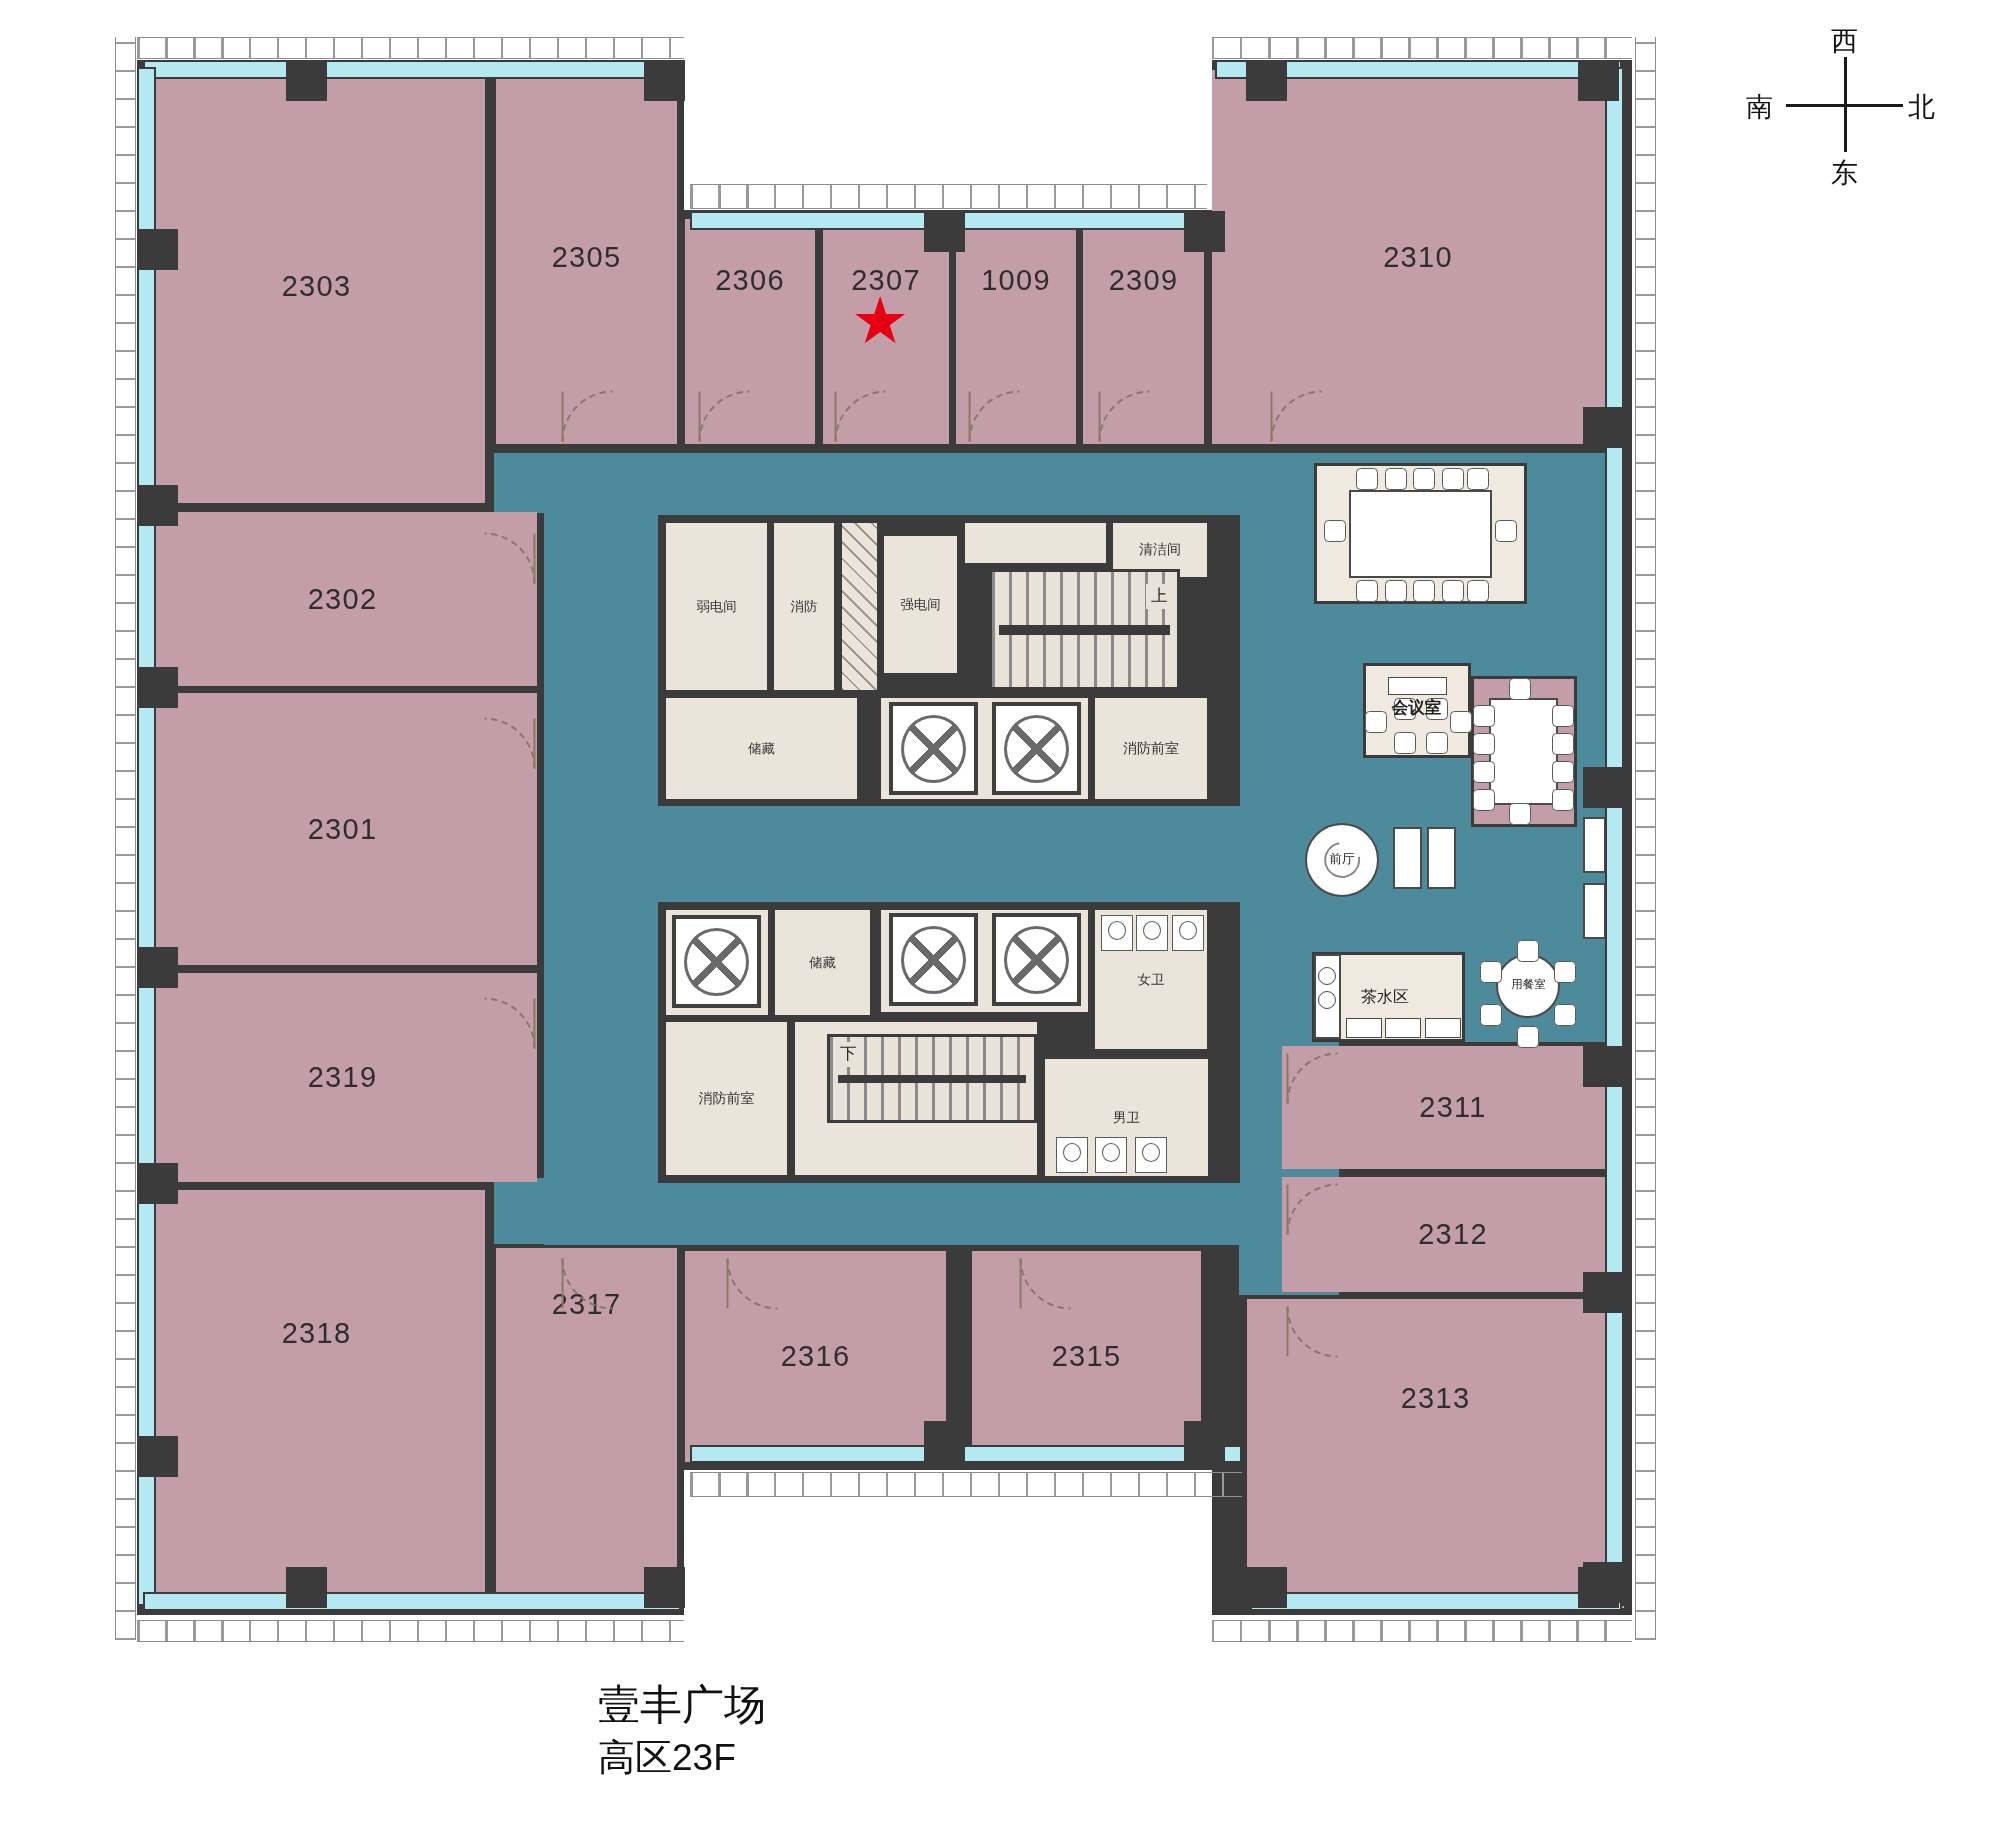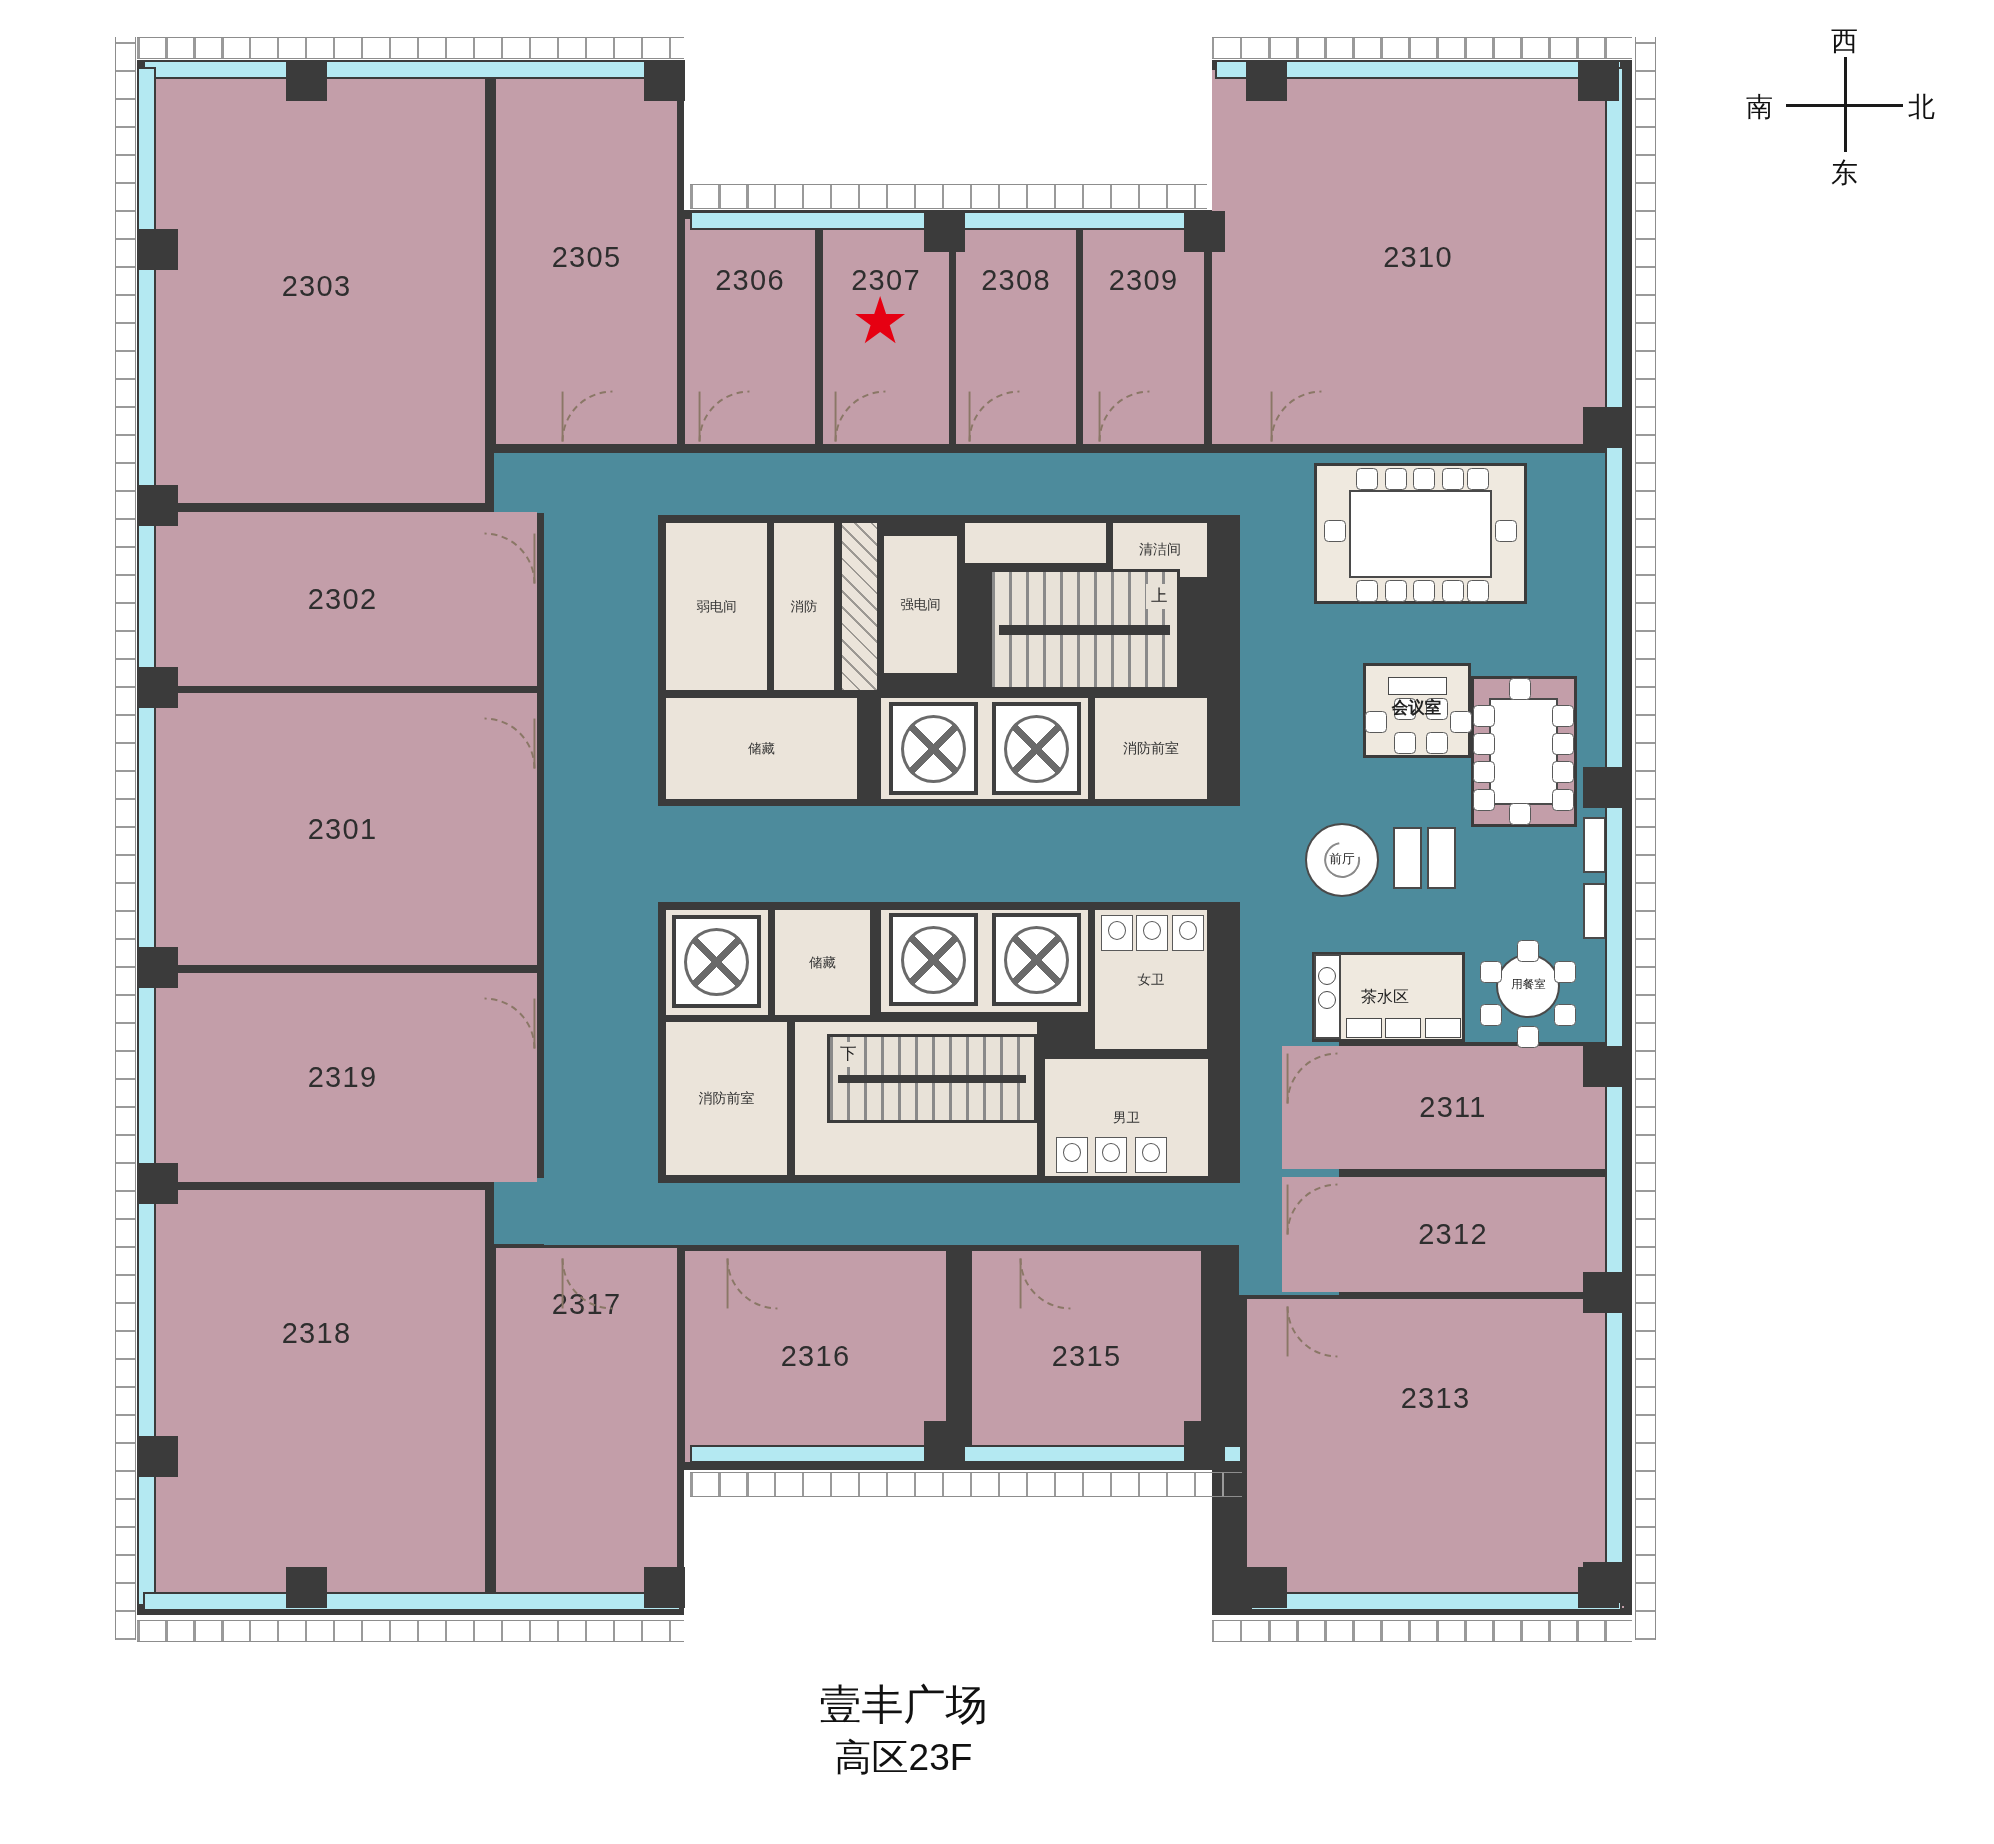--- a/index.html
+++ b/index.html
@@ -30,21 +30,21 @@
      background:linear-gradient(45deg,transparent 46%,#6a6a6a 46%,#6a6a6a 54%,transparent 54%),
                 linear-gradient(135deg,transparent 46%,#6a6a6a 46%,#6a6a6a 54%,transparent 54%)}
   .chair{position:absolute;width:21.6px;height:21.6px;background:#fff;border:1.9px solid #5a5a5a;border-radius:4.5px;box-sizing:border-box}
   .stall{position:absolute;width:32px;height:36px;background:#fff;border:1.9px solid #5a5a5a;box-sizing:border-box}
   .stall::after{content:"";position:absolute;left:20%;right:20%;top:16%;bottom:28%;border:1.9px solid #5a5a5a;border-radius:50%}
   .door-svg{position:absolute;width:55px;height:55px}
   .shaft{background:#ebe4da repeating-linear-gradient(45deg,rgba(60,60,60,.45) 0 1.9px,transparent 1.9px 11.5px)}
   .lobby::after{content:"";position:absolute;inset:24%;border:2.5px solid #8a8a8a;border-top-color:transparent;border-radius:50%;transform:rotate(35deg)}
   .cmp-line{position:absolute;background:#1a1a1a}
   .cmp-lab{position:absolute;font-size:27px;color:#111}
-  .title-line{position:absolute;left:598px;width:611px;text-align:center;color:#111}
+  .title-line{position:absolute;left:598px;width:611px;color:#111}
   #star{position:absolute;font-size:65px;line-height:1;color:#e60012;z-index:9}
   .zlab{position:absolute;z-index:6;color:#222}
 </style>
 </head>
 <body>
 
 <div id="plan">
 
   <div class="base" style="left:137px;top:60px;width:547px;height:1555px"></div>
   <div class="base" style="left:684px;top:210px;width:528px;height:1260px"></div>
@@ -68,21 +68,21 @@
   <div class="unit" style="left:496px;top:70px;width:181px;height:374px">
       <span class="ulabel">2305</span>
     </div>
   <div class="unit toplab" style="left:685px;top:219px;width:130px;height:225px">
       <span class="ulabel">2306</span>
     </div>
   <div class="unit toplab" style="left:823px;top:219px;width:126px;height:225px">
       <span class="ulabel">2307</span>
     </div>
   <div class="unit toplab" style="left:956px;top:219px;width:120px;height:225px">
-      <span class="ulabel">2308</span>
+      <span class="ulabel">1009</span>
     </div>
   <div class="unit toplab" style="left:1083px;top:219px;width:121px;height:225px">
       <span class="ulabel">2309</span>
     </div>
   <div class="unit" style="left:1212px;top:70px;width:412px;height:374px">
       <span class="ulabel">2310</span>
     </div>
   <div class="unit" style="left:148px;top:512px;width:389px;height:174px">
       <span class="ulabel">2302</span>
     </div>

